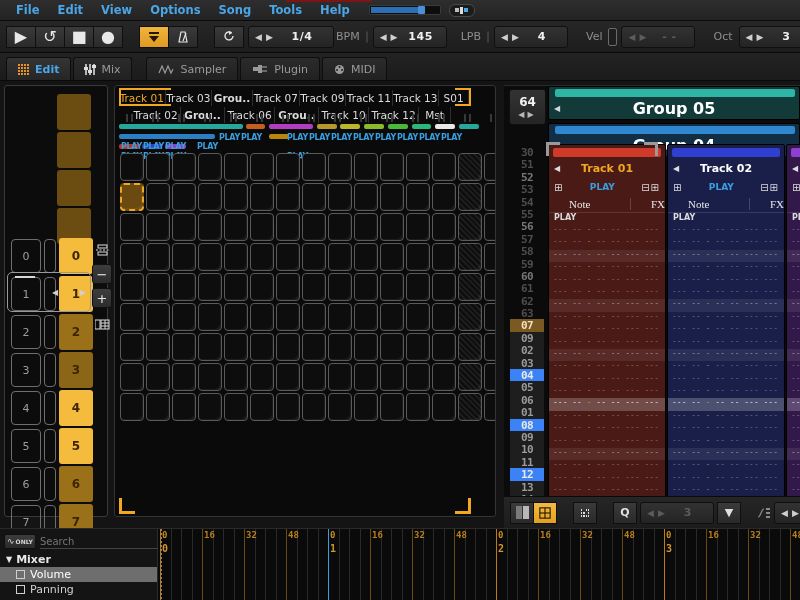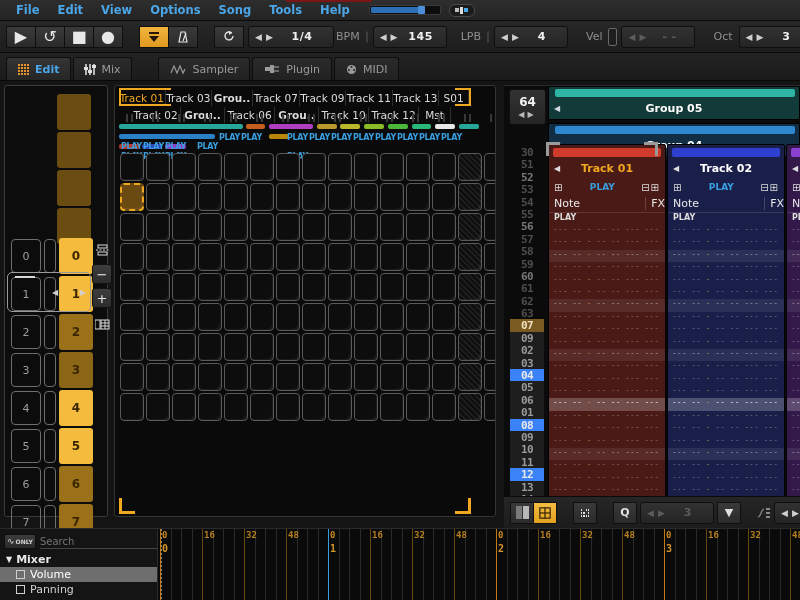--- a/index.html
+++ b/index.html
@@ -196,42 +196,42 @@
     position:absolute; left:5px; top:3px; width:37px; height:36px;
     background:linear-gradient(#333,#242424); border:1px solid #0f0f0f; border-radius:3px;
     display:flex; flex-direction:column; align-items:center; justify-content:center;
   }
   .pe64 .n { color:#f2f2f2; font-size:12px; font-weight:bold; }
   .pe64 .ar { color:#b8b8b8; font-size:8px; letter-spacing:3px; margin-top:1px;}
   .grouphdr { position:absolute; left:44px; }
   .ghbar { height:8px; border-radius:2px; margin:2px 4px 0 6px;}
   .ghbody { height:22px; display:flex; align-items:center; justify-content:center; position:relative;}
   .ghbody .ar { position:absolute; left:5px; color:#cfd8dc; font-size:8px;}
-  .ghbody .t { color:#ffffff; font-size:11px; font-weight:bold; }
+  .ghbody .t { color:#ffffff; font-size:16px; font-weight:bold; }
 
   .lnums { position:absolute; left:6px; top:60px; width:34px; }
   .ln {
     height:12.4px; text-align:center; font-family:"DejaVu Sans Mono","Liberation Mono",monospace;
     font-size:11px; font-weight:bold; color:#4e4e4e; letter-spacing:-0.5px;
   }
   .ln.b { color:#9a9a9a; background:#1e1e1e; }
   .ln.m { color:#777; }
   .ln.cur { color:#f0e0c0; background:#7a5a20; }
   .ln.hl { color:#e8e8e8; background:#3b82f6; }
 
   .trackcol { position:absolute; top:58px; border-radius:2px; overflow:hidden;}
   .tcbar { height:9px; margin:3px 4px 0 4px; border-radius:2px; }
   .tctitle { height:22px; display:flex; align-items:center; justify-content:center; position:relative;}
   .tctitle .ar { position:absolute; left:5px; font-size:8px; color:#ddd;}
   .tctitle .t { font-size:11px; font-weight:bold; }
   .tcctl { height:16px; display:flex; align-items:center; justify-content:space-between; padding:0 5px;}
   .tcctl .pl { color:#3a9fe0; font-size:9px; font-weight:bold;}
   .tcctl .pm { color:#dcdcdc; font-size:10px; letter-spacing:1px;}
   .tccols { height:18px; display:flex; align-items:center; border-bottom:1px solid rgba(255,255,255,0.12);}
-  .tccols span { color:#e8e8e8; font-size:11px; padding-left:5px; }
+  .tccols span { color:#e8e8e8; font-size:11px; padding-left:20px;font-family:Liberation Serif, serif; }
   .tccols .c1 { flex:1; border-right:1px solid rgba(255,255,255,0.18); }
   .tcplay { height:12px; color:#dcdcdc; font-size:8px; font-weight:bold; padding-left:5px;}
   .noterow { height:12.4px; position:relative; font-family:"DejaVu Sans Mono",monospace; font-size:8px; color:rgba(255,255,255,0.30); white-space:nowrap; padding-left:4px; letter-spacing:0px;}
   .noterow.hl { background:rgba(255,255,255,0.08); color:rgba(255,255,255,0.45); }
   .noterow.cur { background:rgba(255,255,255,0.22); color:rgba(255,255,255,0.8); }
   .noterow i { font-style:normal; color:rgba(220,200,90,0.55); }
   .tcbrk { position:absolute; border:3px solid #9a9a9a; }
   .pescroll { position:absolute; left:548px; bottom:0px; width:200px; height:8px; background:#777; border-radius:2px;}
 
   
@@ -419,21 +419,21 @@
       <span>Edit</span>
     </div>
     <div class="tab">
       <span class="ic faders">
           <u></u>
           <u></u>
           <u></u>
         </span>
       <span>Mix</span>
     </div>
-    <div class="tab" style="margin-left:24px">
+    <div class="tab" style="margin-left:12px">
       <span class="ic">
         <svg width="16" height="11" viewBox="0 0 16 11">
             <polyline points="1,9 4,2 7,9 10,2 13,9 15,5" fill="none" stroke="#9a9a9a" stroke-width="1.2"></polyline>
           </svg>
       </span>
       <span>Sampler</span>
     </div>
     <div class="tab">
       <span class="ic">
         <svg width="16" height="10" viewBox="0 0 16 10">

